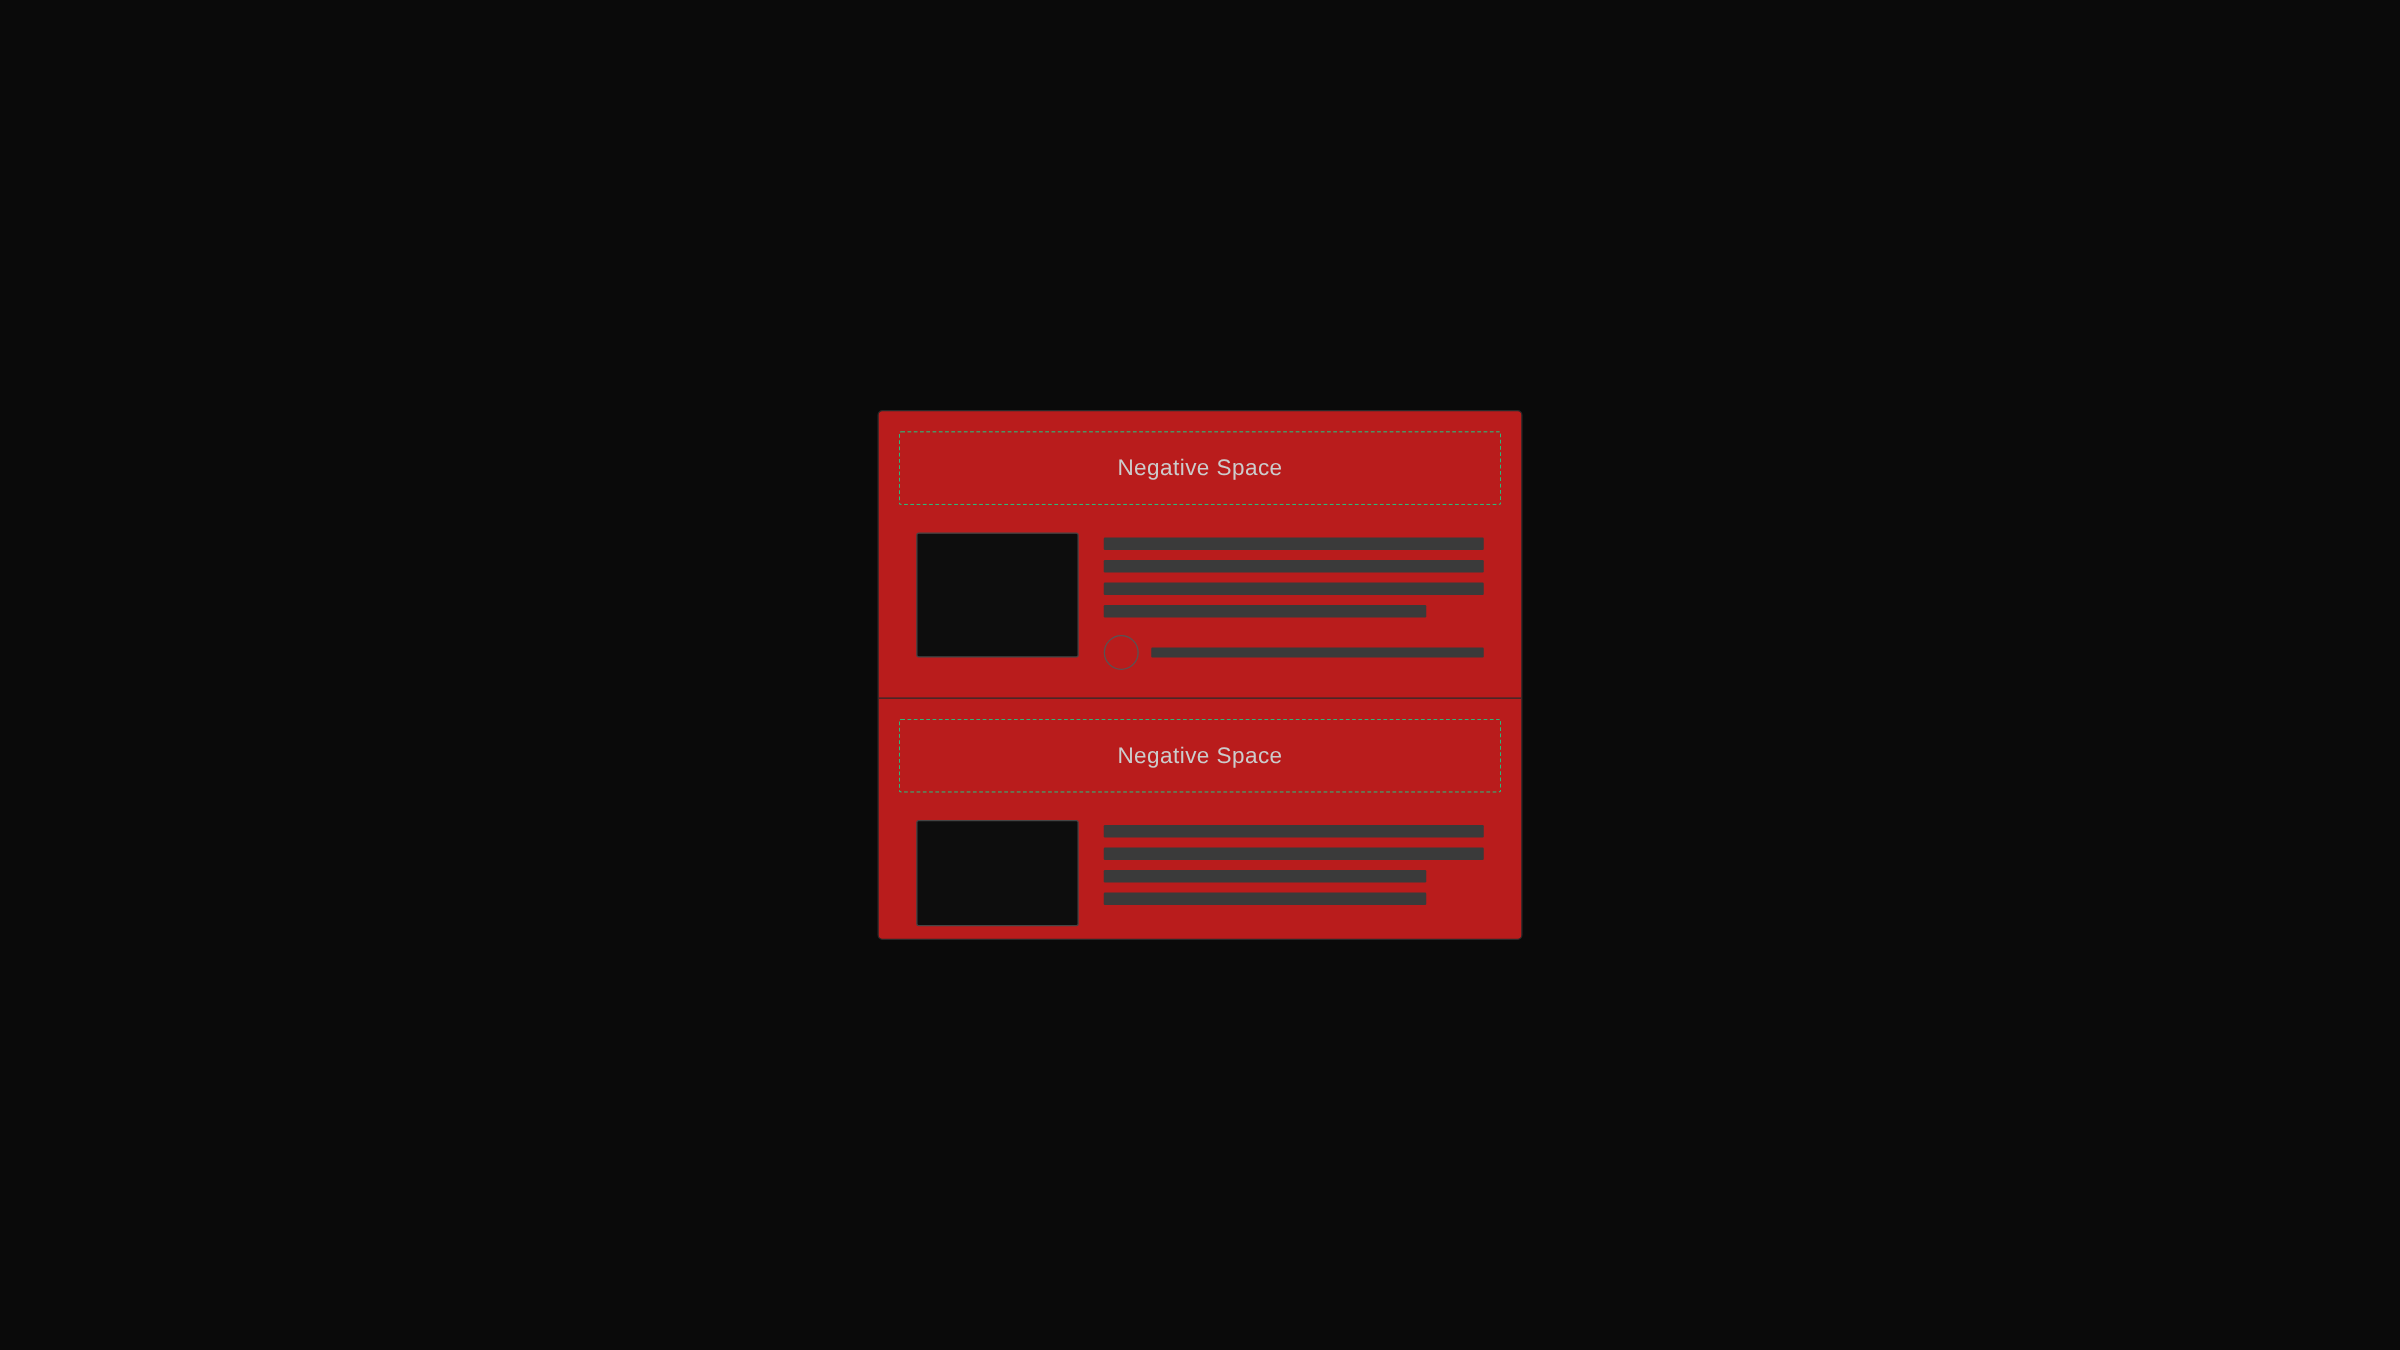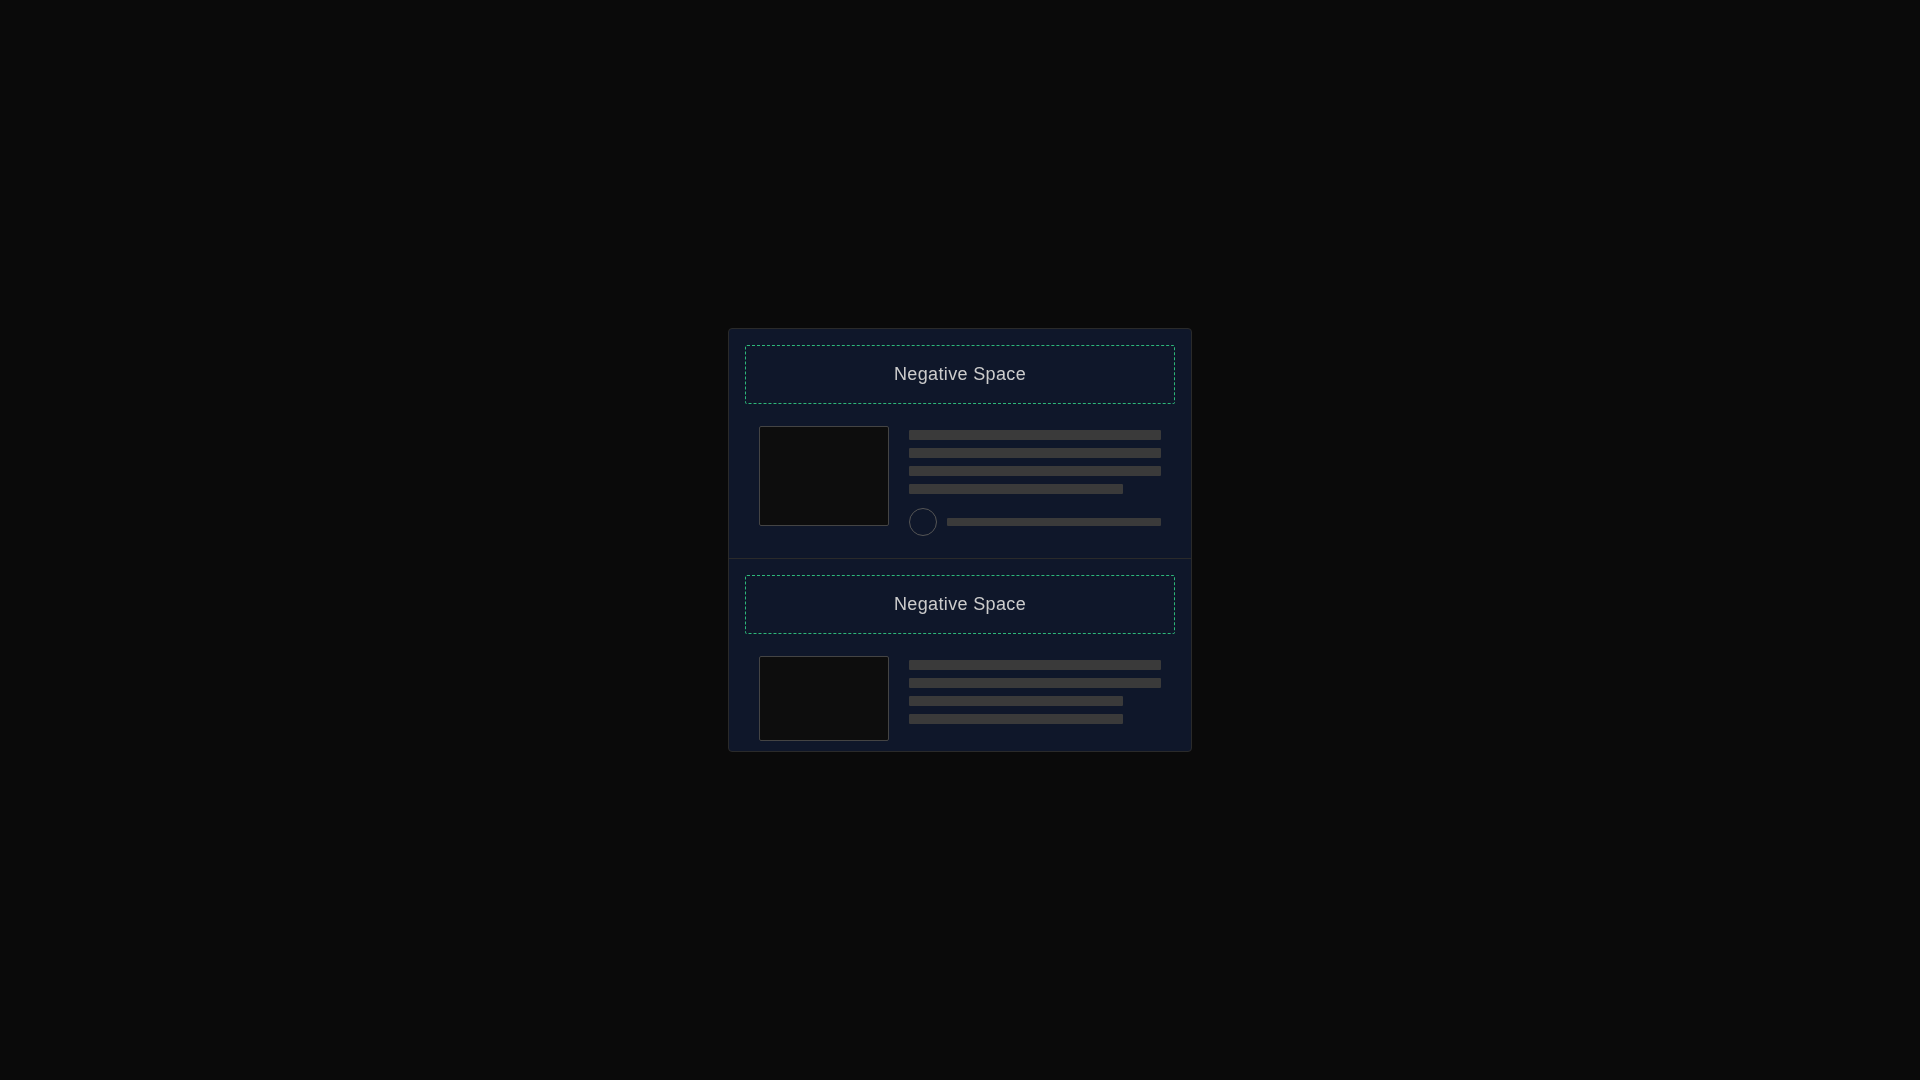--- a/index.html
+++ b/index.html
@@ -13,22 +13,22 @@
       height: 1080px;
       background-color: #0a0a0a;
       display: flex;
       align-items: center;
       justify-content: center;
       font-family: -apple-system, BlinkMacSystemFont, 'Segoe UI', sans-serif;
       overflow: hidden;
     }
 
     .outer-container {
-      width: 464px;
-      background-color: #0f172a;
+      width: 516px;
+      background-color: #b91c1c;
       border: 1px solid #2a2a2a;
       border-radius: 4px;
       overflow: hidden;
       position: relative;
     }
 
     .section {
       padding: 0;
     }
 

